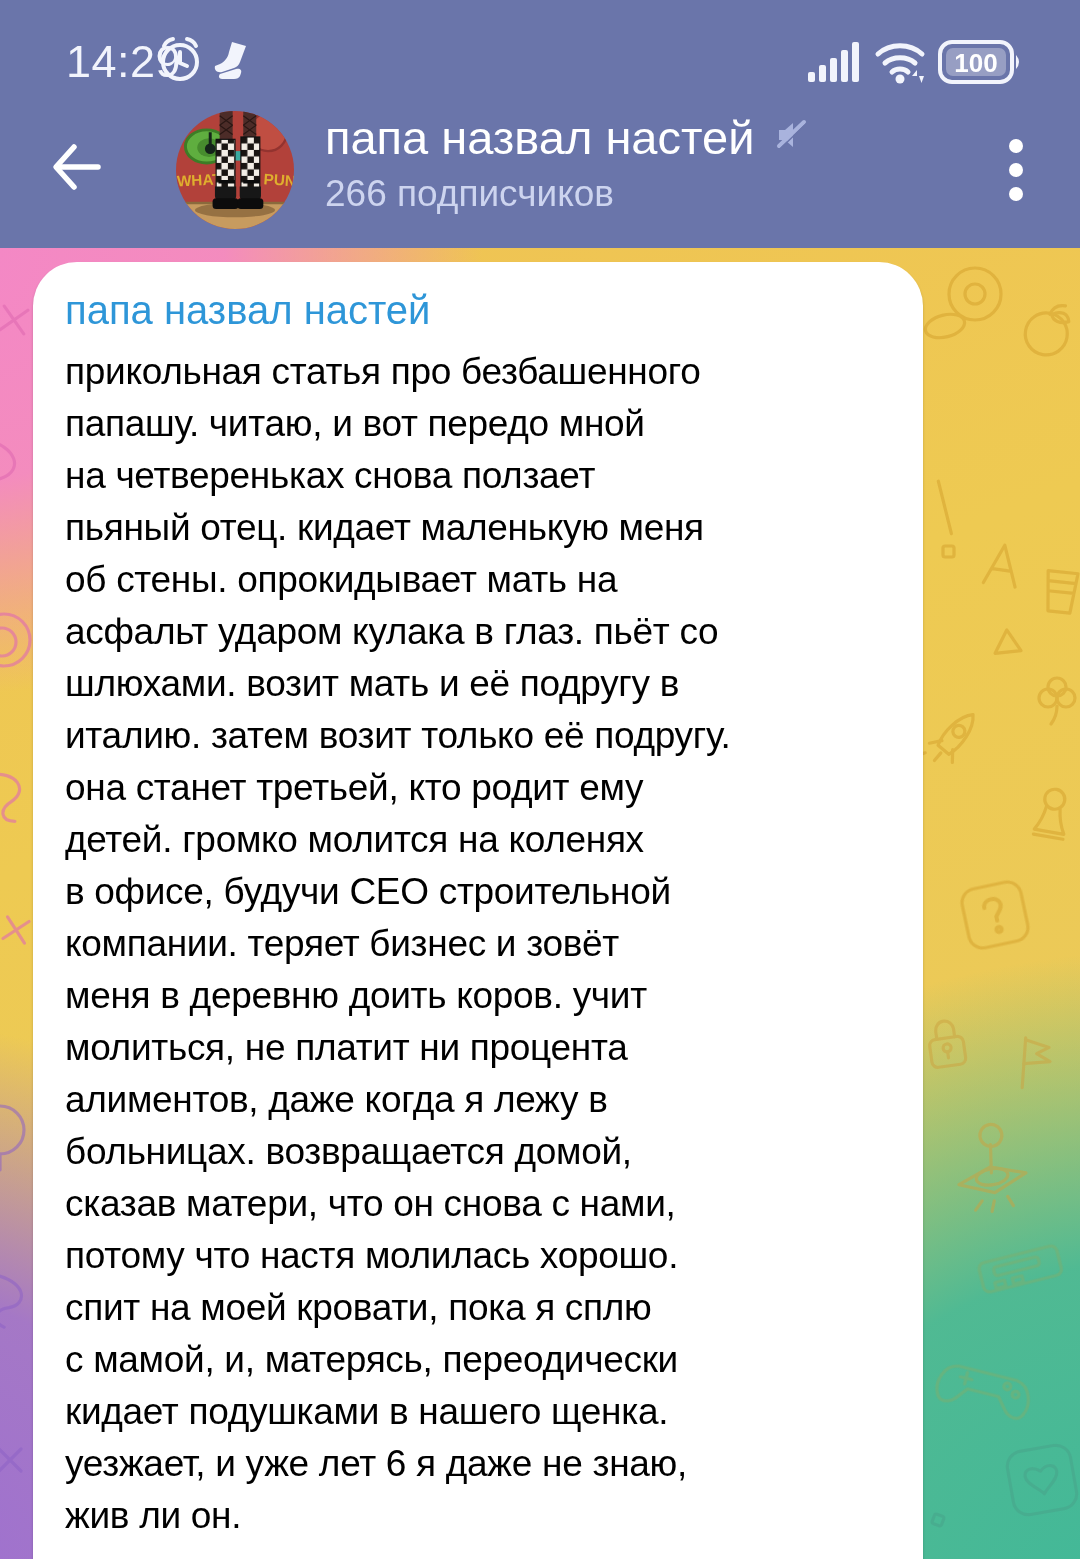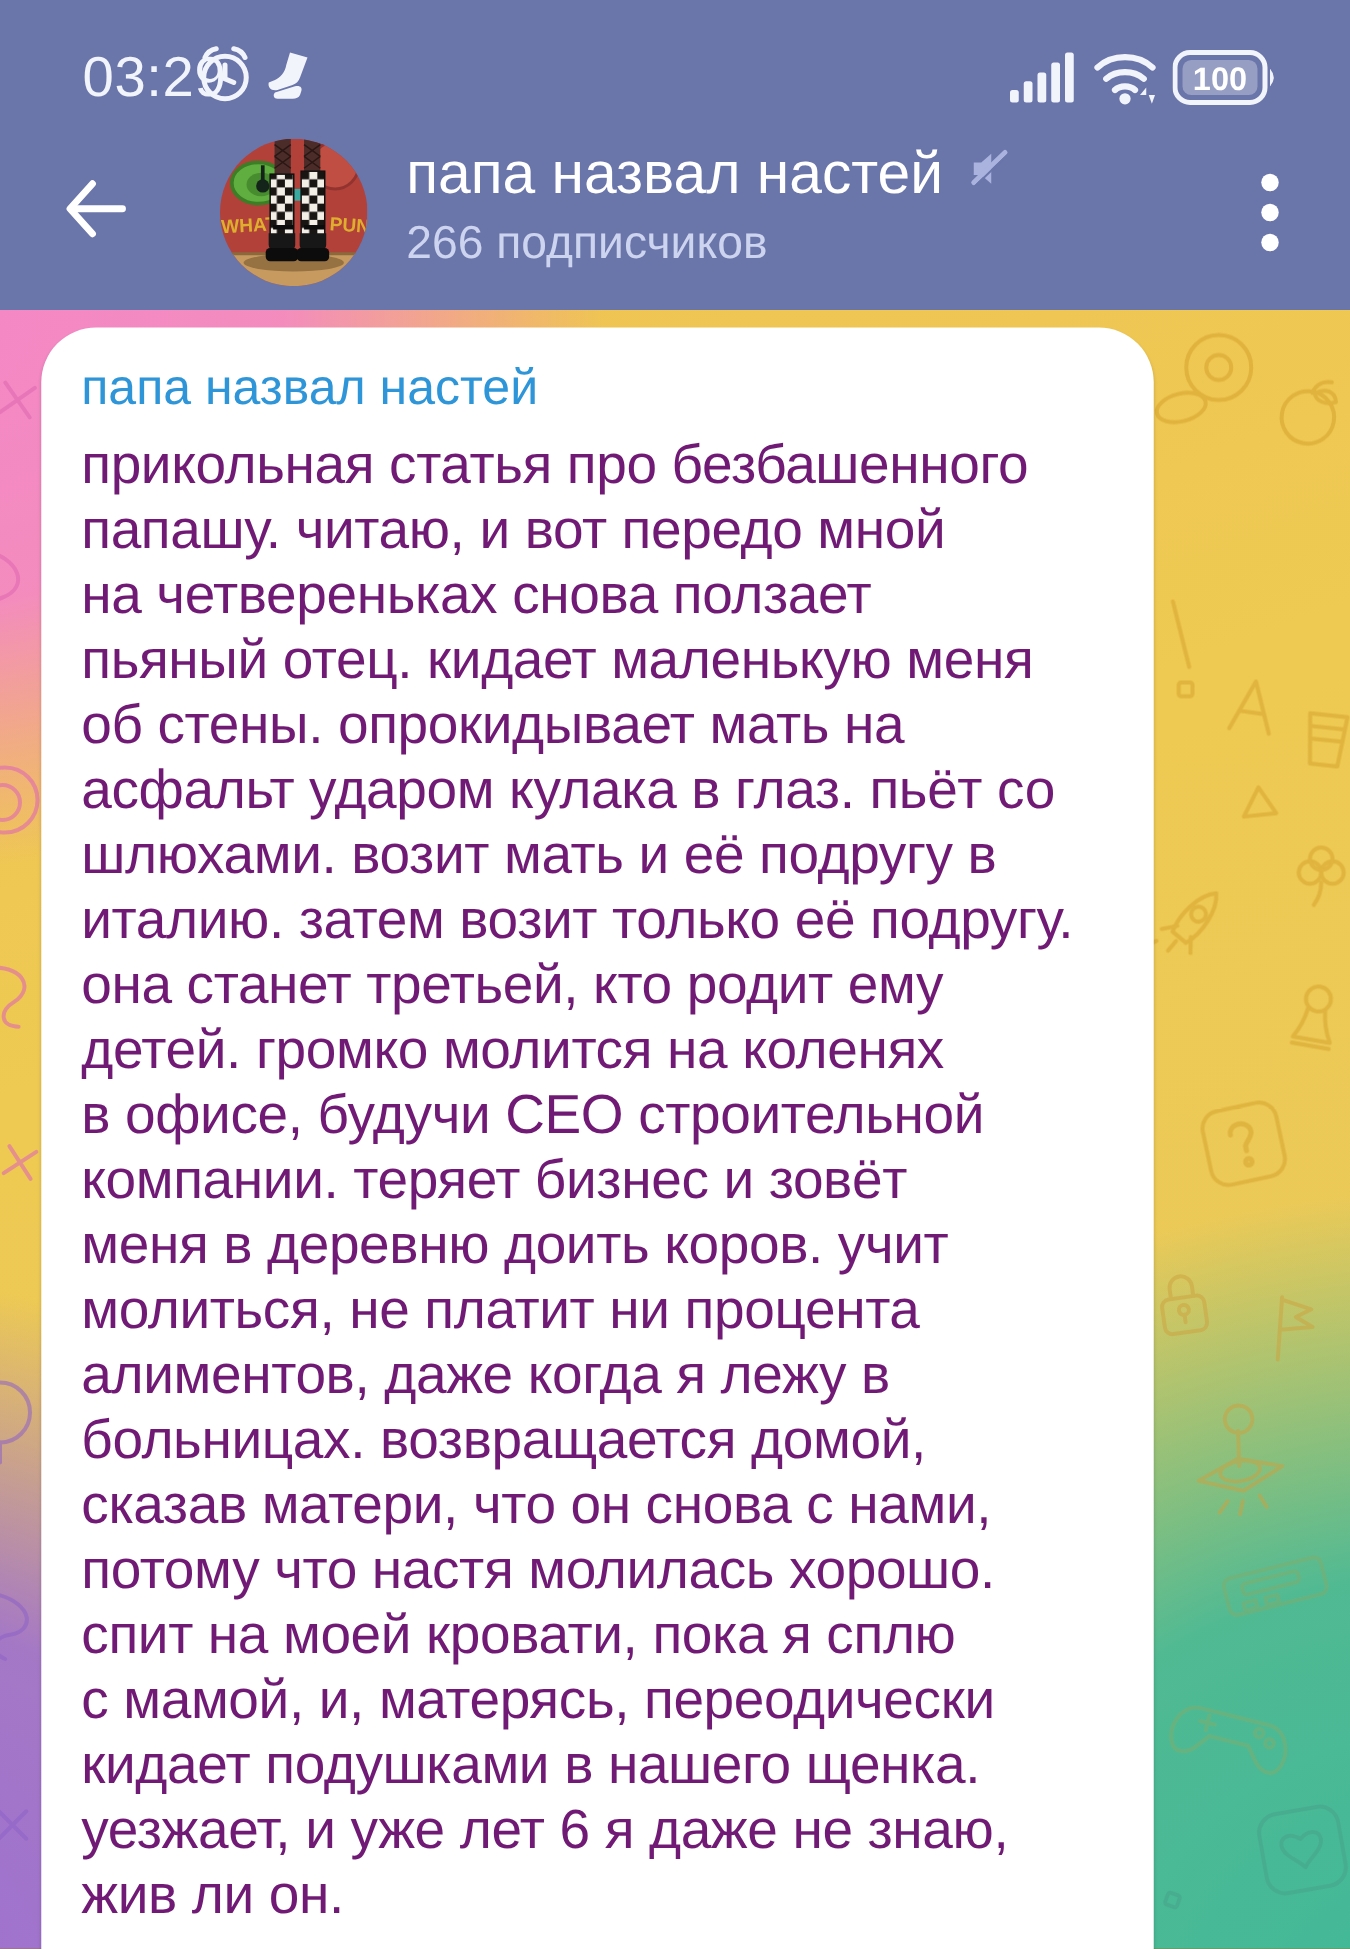--- a/index.html
+++ b/index.html
@@ -42,21 +42,21 @@
     background:#ffffff;border-radius:44px 44px 0 0;
     box-shadow:0 2px 3px rgba(0,0,0,.18);
     z-index:2;box-sizing:border-box;
     padding:24px 30px 0 32px;
   }
   .sender{
     font-size:40px;font-weight:500;color:#2e96d8;line-height:48px;cursor:pointer;
   }
   .msg-text{
     margin-top:12px;
-    font-size:44px;line-height:52px;color:#701a75;
+    font-size:37px;line-height:52px;color:#000000;
     letter-spacing:-0.3px;
     white-space:pre-line;
   }
 </style>
 </head>
 <body>
 
 <div class="screen">
 
   <div class="bg"></div>
@@ -207,21 +207,21 @@
 спит на моей кровати, пока я сплю
 с мамой, и, матерясь, переодически
 кидает подушками в нашего щенка.
 уезжает, и уже лет 6 я даже не знаю,
 жив ли он.</div>
   </div>
 
   <div class="header">
 
     <div class="status-row">
-      <div class="time">03:29</div>
+      <div class="time">14:29</div>
 
       <svg class="st-icon" style="left:155px;top:34px" width="50" height="52" viewBox="0 0 50 52">
         <g fill="none" stroke="#f2f4fc" stroke-width="4" stroke-linecap="round">
           <circle cx="25" cy="28" r="17"></circle>
           <path d="M25,18 L25,29 L32,32"></path>
           <path d="M9,12 A12,12 0 0 1 18,5"></path>
           <path d="M41,12 A12,12 0 0 0 32,5"></path>
         </g>
       </svg>
 

